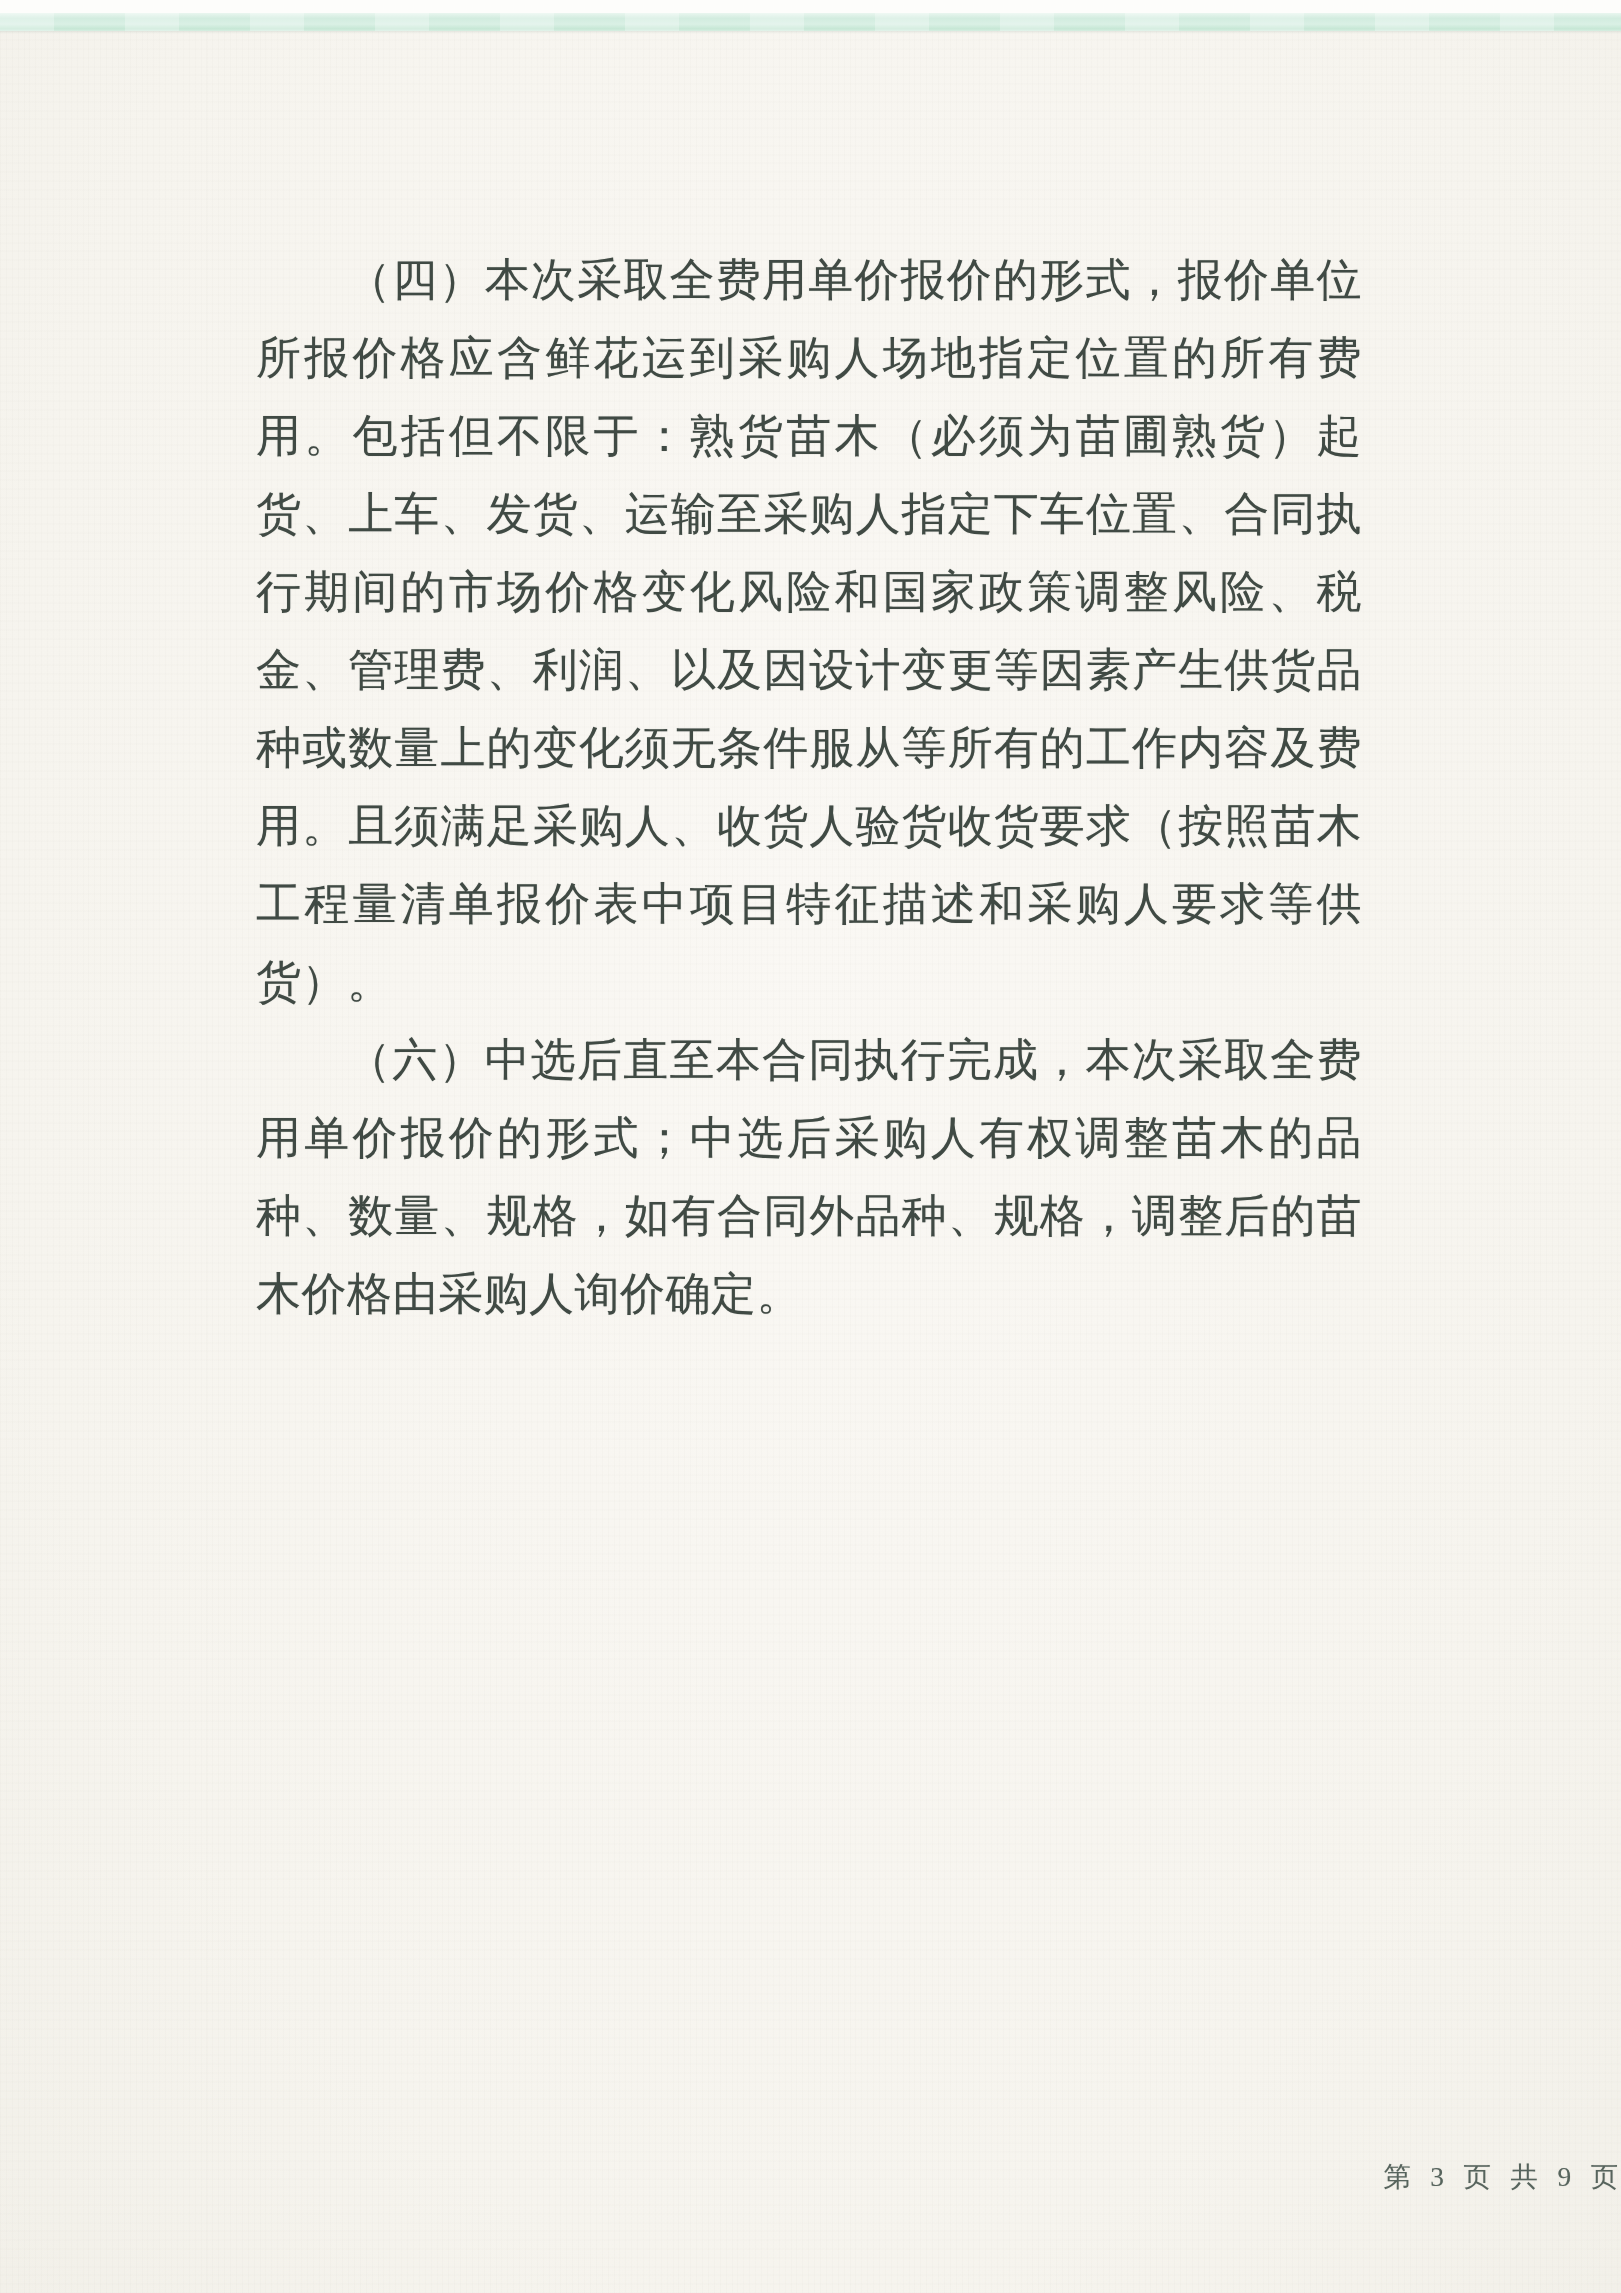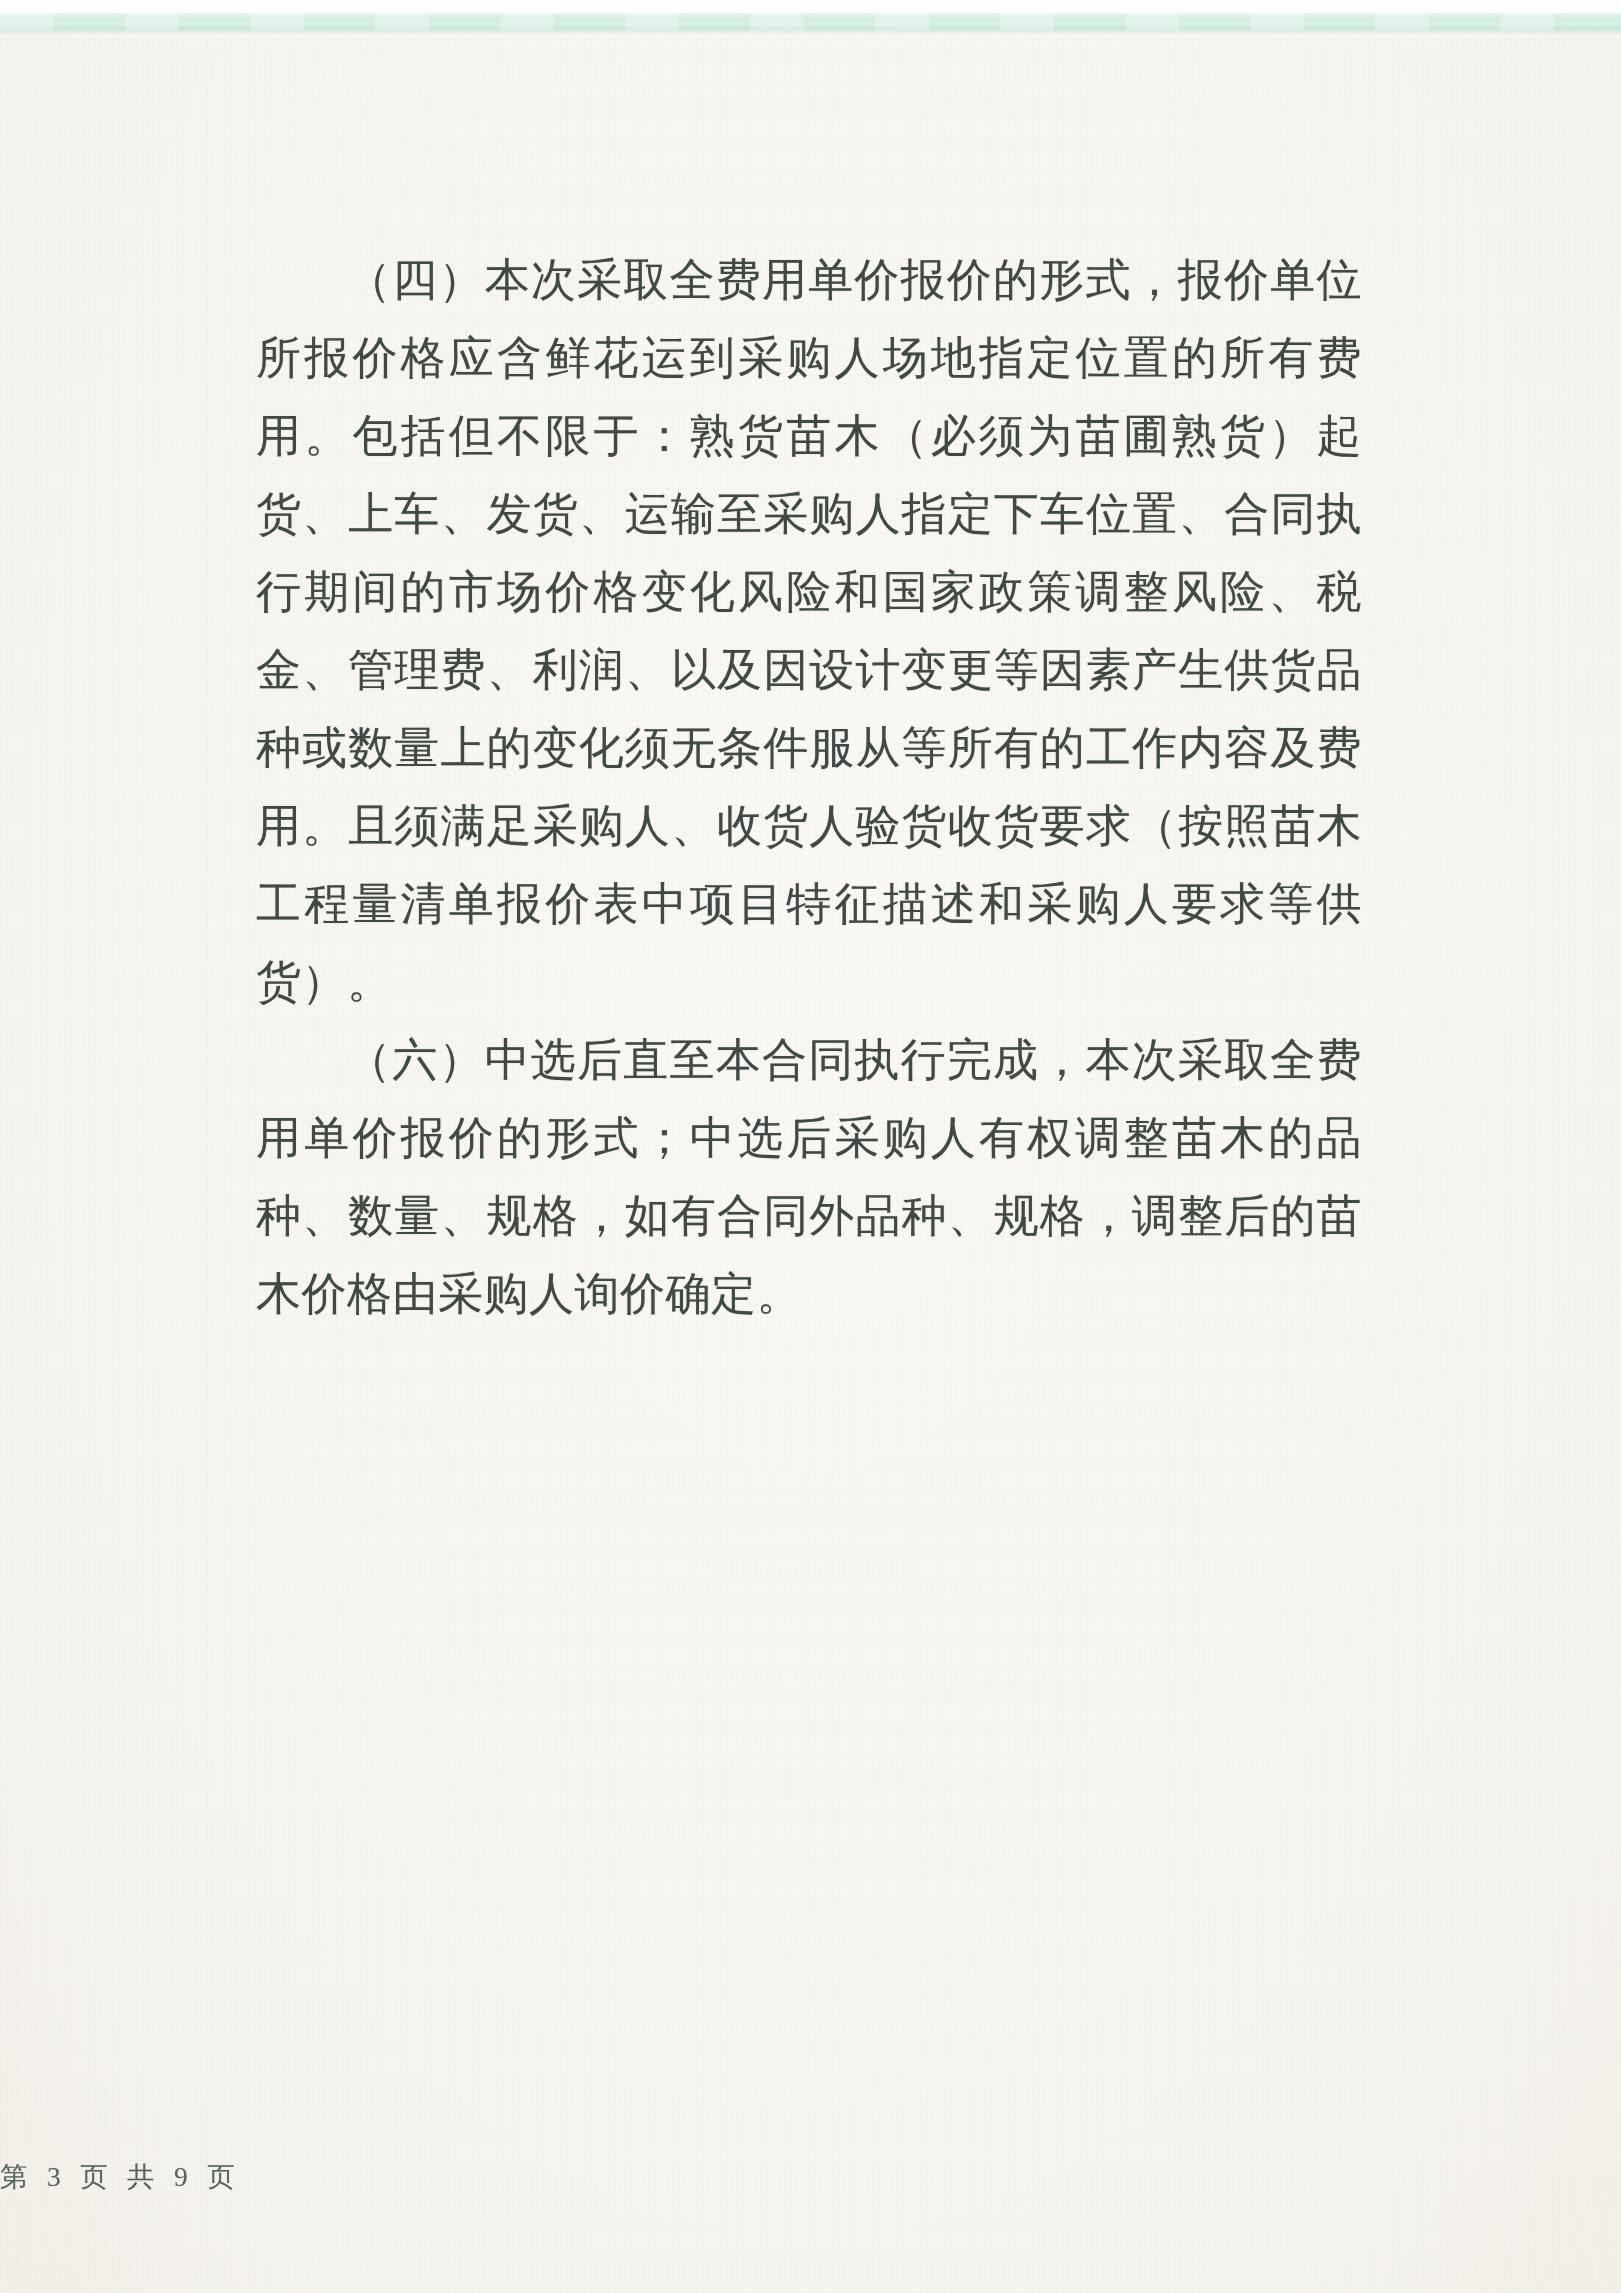--- a/index.html
+++ b/index.html
@@ -60,21 +60,21 @@
   .content p {
     margin: 0;
     padding: 0;
     text-indent: 2em;
   }
   .footer {
     position: absolute;
     left: 0;
     top: 2159px;
     width: 100%;
-    text-align: left;
+    text-align: right;
     color: #57645d;
     font-size: 27.4px;
     letter-spacing: 2.9px;
     word-spacing: 6.9px;
     text-shadow: 0 0 1px rgba(87,100,93,0.3);
   }
 </style>
 </head>
 <body>
 

